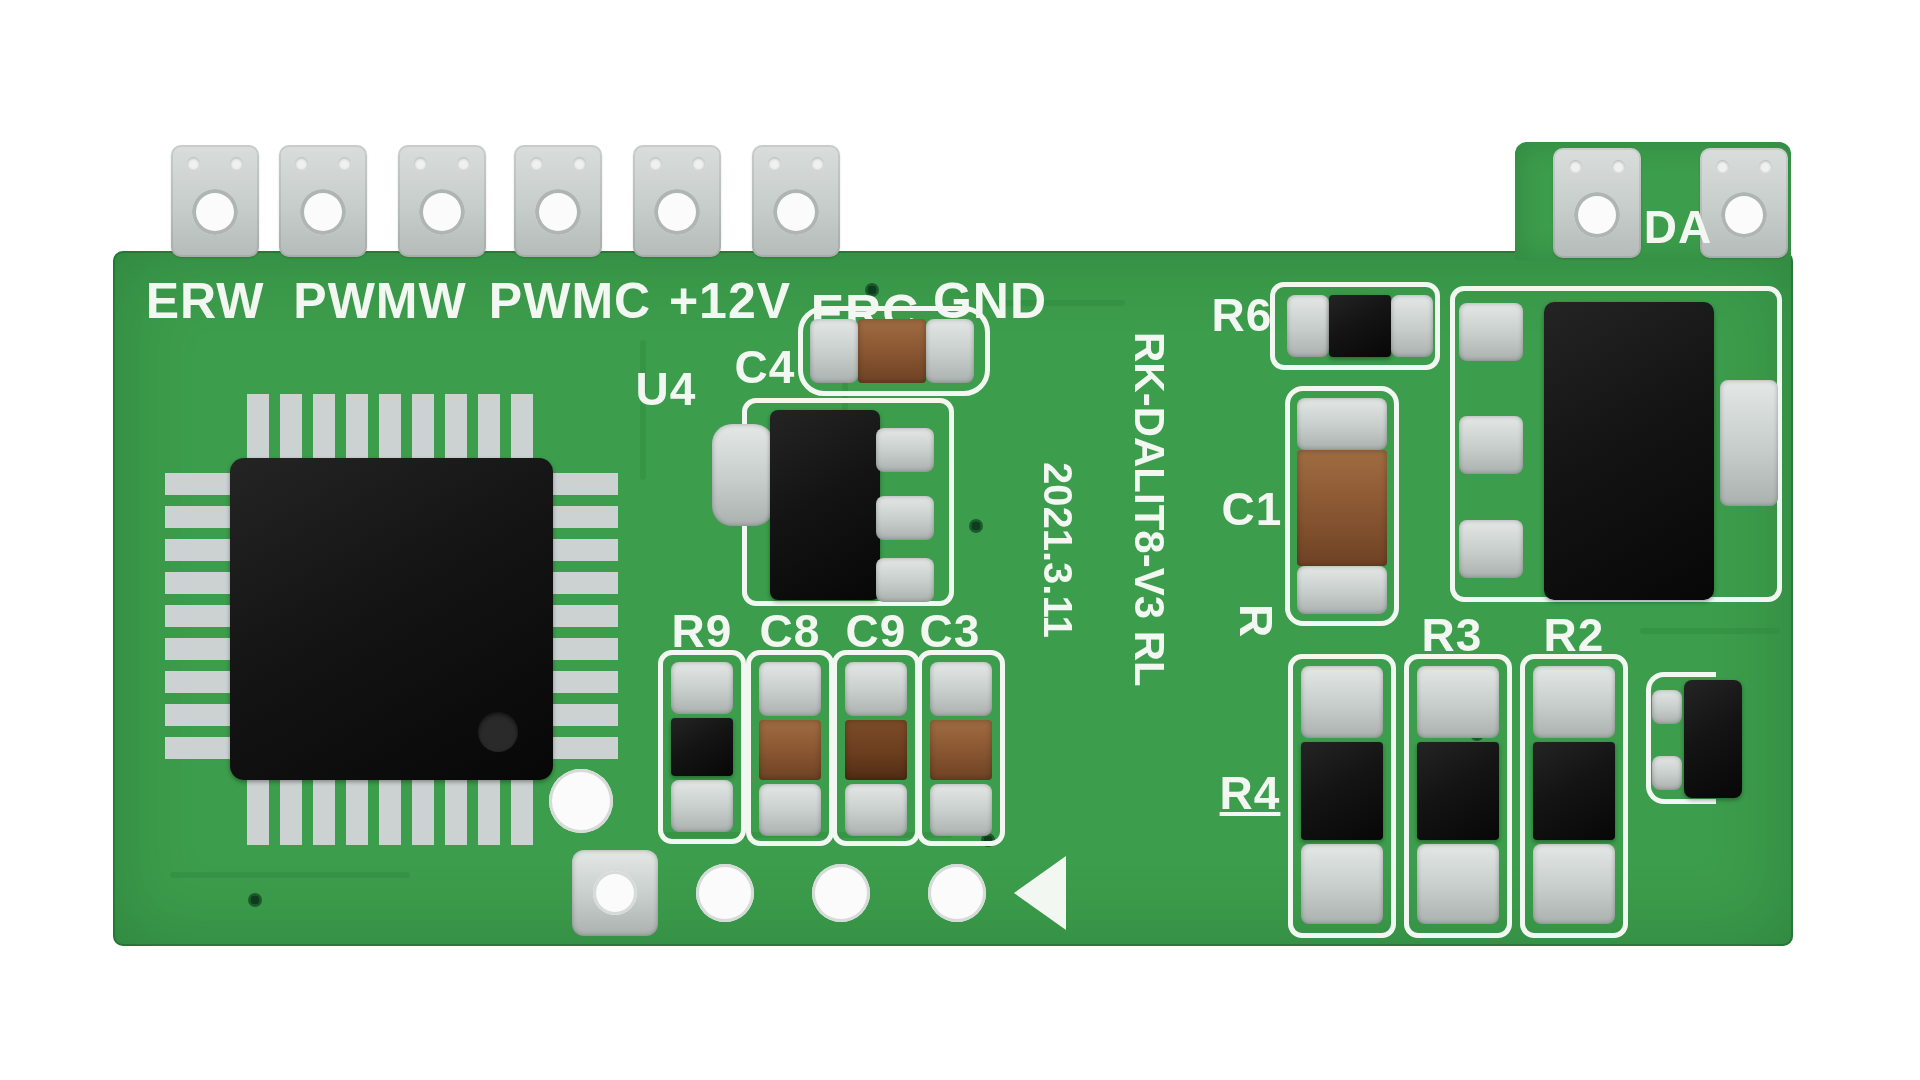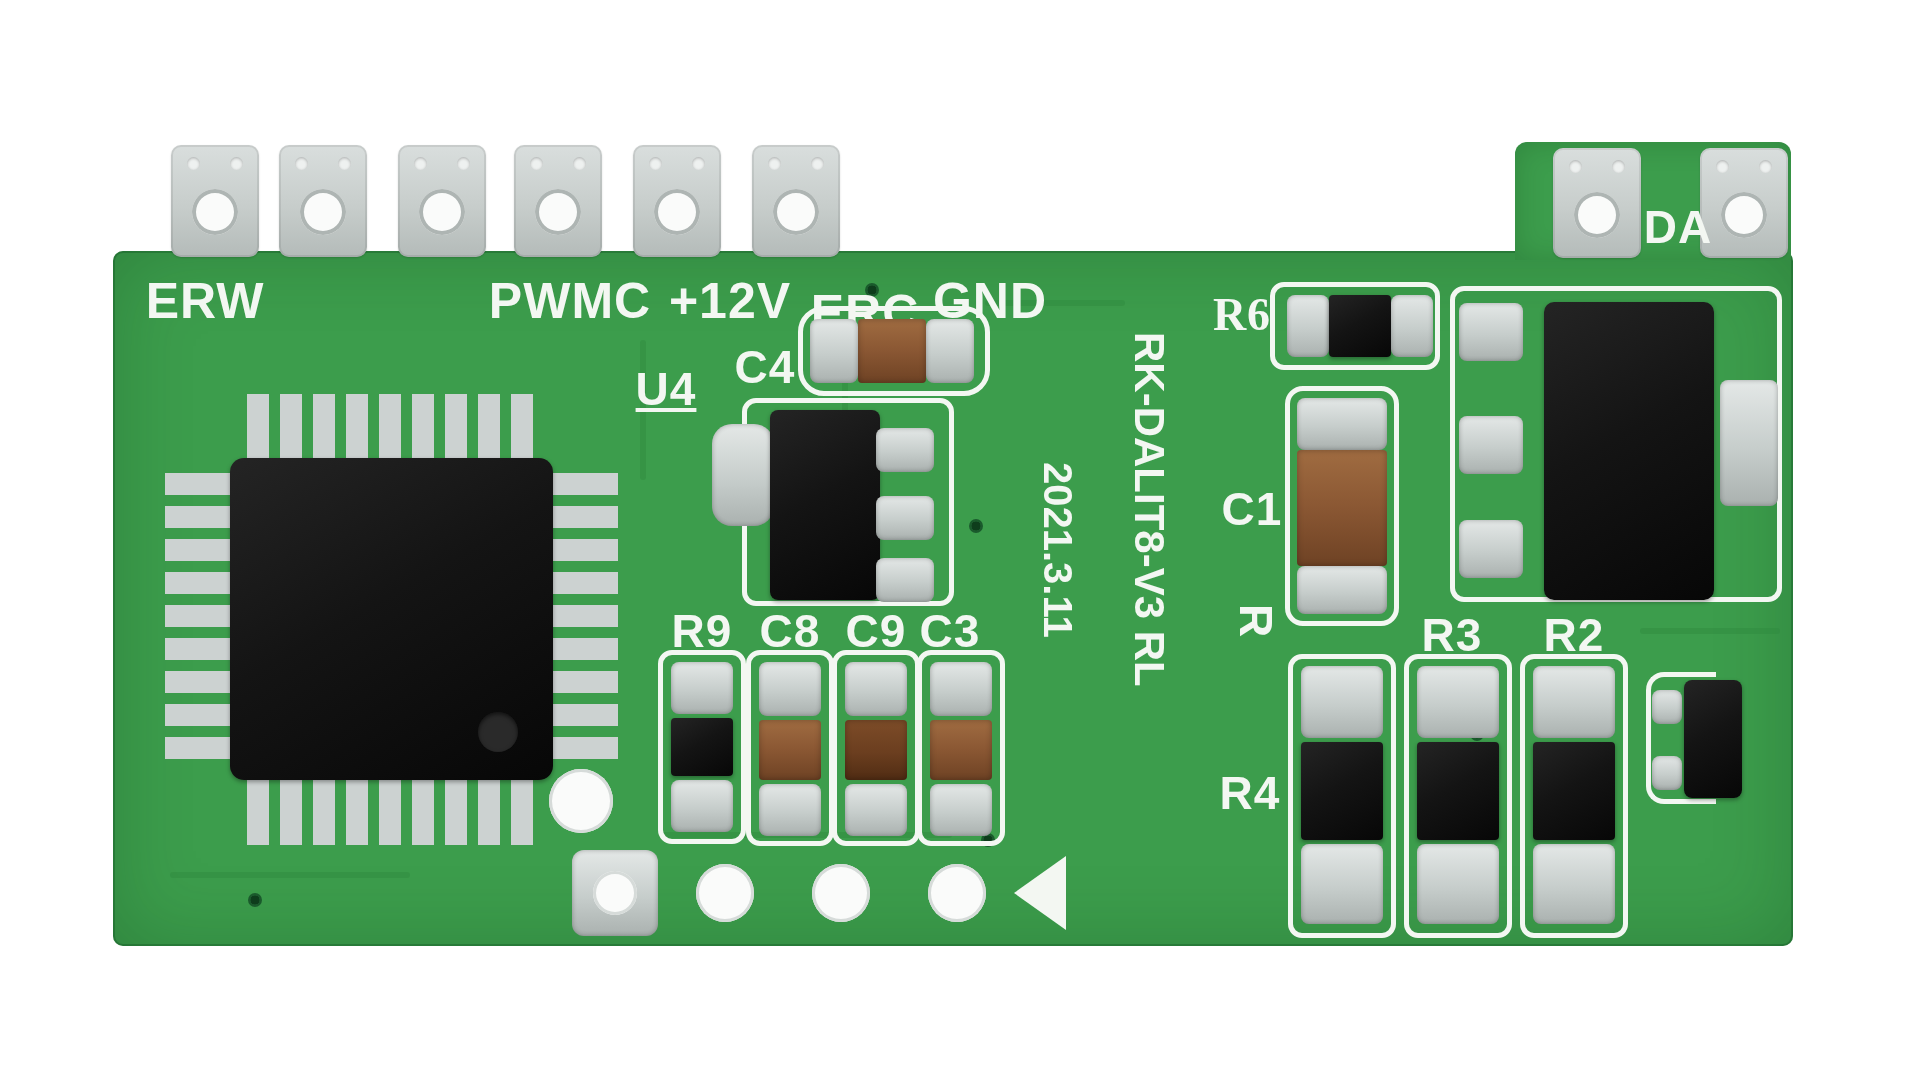--- a/index.html
+++ b/index.html
@@ -153,40 +153,41 @@
       <span class="dot" style="right:16px;"></span>
       <span class="hole"></span>
     </div>
   <div class="pad" style="left:1700px; top:148px; height:110px;">
       <span class="dot" style="left:16px;"></span>
       <span class="dot" style="right:16px;"></span>
       <span class="hole"></span>
     </div>
 
   <div class="silk-label tlabel" style="left:205px; top:276px;">ERW</div>
+  <div class="silk-label tlabel" style="left:380px; top:276px;">PWMW</div>
   <div class="silk-label tlabel" style="left:570px; top:276px;">PWMC</div>
   <div class="silk-label tlabel" style="left:730px; top:276px;">+12V</div>
   <div class="silk-label tlabel" style="left:865px; top:288px;">ERC</div>
   <div class="silk-label tlabel" style="left:990px; top:276px;">GND</div>
   <div class="silk-label ref" style="left:1678px; top:204px;">DA</div>
 
   <div class="pins-h" style="left:247px; top:394px; width:292px; height:66px;"></div>
   <div class="pins-h" style="left:247px; top:779px; width:292px; height:66px;"></div>
   <div class="pins-v" style="left:165px; top:473px; width:66px; height:293px;"></div>
   <div class="pins-v" style="left:552px; top:473px; width:66px; height:293px;"></div>
   <div class="black-body" style="left:230px; top:458px; width:323px; height:322px; border-radius:14px;"></div>
   <div class="abs" style="left:478px; top:712px; width:40px; height:40px; border-radius:50%; background:#2a2a2a; box-shadow: inset 0 2px 4px rgba(0,0,0,.6);"></div>
 
   <div class="outline" style="left:742px; top:398px; width:212px; height:208px;"></div>
   <div class="silver" style="left:712px; top:424px; width:62px; height:102px; border-radius:20px;"></div>
   <div class="black-body" style="left:770px; top:410px; width:110px; height:190px;"></div>
   <div class="silver" style="left:876px; top:428px; width:58px; height:44px;"></div>
   <div class="silver" style="left:876px; top:496px; width:58px; height:44px;"></div>
   <div class="silver" style="left:876px; top:558px; width:58px; height:44px;"></div>
-  <div class="silk-label ref" style="left:666px; top:366px;text-decoration:underline;">U4</div>
+  <div class="silk-label ref" style="left:666px; top:366px;">U4</div>
 
   <div class="outline" style="left:798px; top:306px; width:192px; height:90px; border-radius:26px;"></div>
   <div class="silver" style="left:810px; top:319px; width:48px; height:64px;"></div>
   <div class="brown-body" style="left:858px; top:319px; width:68px; height:64px;"></div>
   <div class="silver" style="left:926px; top:319px; width:48px; height:64px;"></div>
   <div class="silk-label ref" style="left:765px; top:344px;">C4</div>
 
   <div class="silk-label ref" style="left:702px; top:608px;">R9</div>
   <div class="silk-label ref" style="left:790px; top:608px;">C8</div>
   <div class="silk-label ref" style="left:876px; top:608px;">C9</div>
@@ -208,21 +209,21 @@
   <div class="silver" style="left:845px; top:784px; width:62px; height:52px;"></div>
 
   <div class="outline" style="left:917px; top:650px; width:88px; height:196px;"></div>
   <div class="silver" style="left:930px; top:662px; width:62px; height:54px;"></div>
   <div class="brown-body" style="left:930px; top:720px; width:62px; height:60px;"></div>
   <div class="silver" style="left:930px; top:784px; width:62px; height:52px;"></div>
 
   <div class="vtext" style="left:1038px; top:462px; font-size:40px;">2021.3.11</div>
   <div class="vtext" style="left:1128px; top:332px; font-size:42px;">RK-DALIT8-V3 RL</div>
 
-  <div class="silk-label ref" style="left:1242px; top:292px;font-family:Liberation Serif, serif;">R6</div>
+  <div class="silk-label ref" style="left:1242px; top:292px;">R6</div>
   <div class="outline" style="left:1270px; top:282px; width:170px; height:88px;"></div>
   <div class="silver" style="left:1287px; top:295px; width:42px; height:62px;"></div>
   <div class="black-body" style="left:1329px; top:295px; width:62px; height:62px; border-radius:4px;"></div>
   <div class="silver" style="left:1391px; top:295px; width:42px; height:62px;"></div>
 
   <div class="outline" style="left:1450px; top:286px; width:332px; height:316px;"></div>
   <div class="silver" style="left:1459px; top:303px; width:64px; height:58px;"></div>
   <div class="silver" style="left:1459px; top:416px; width:64px; height:58px;"></div>
   <div class="silver" style="left:1459px; top:520px; width:64px; height:58px;"></div>
   <div class="black-body" style="left:1544px; top:302px; width:170px; height:298px; border-radius:10px;"></div>
@@ -230,21 +231,21 @@
 
   <div class="silk-label ref" style="left:1252px; top:486px;">C1</div>
   <div class="outline" style="left:1285px; top:386px; width:114px; height:240px; border-radius:18px;"></div>
   <div class="silver" style="left:1297px; top:398px; width:90px; height:52px;"></div>
   <div class="brown-body" style="left:1297px; top:450px; width:90px; height:116px;"></div>
   <div class="silver" style="left:1297px; top:566px; width:90px; height:48px;"></div>
   <div class="silk-label ref" style="left:1256px; top:598px; transform:translateX(-50%) rotate(90deg);">R</div>
 
   <div class="silk-label ref" style="left:1452px; top:612px;">R3</div>
   <div class="silk-label ref" style="left:1574px; top:612px;">R2</div>
-  <div class="silk-label ref" style="left:1250px; top:770px;">R4</div>
+  <div class="silk-label ref" style="left:1250px; top:770px;text-decoration:underline;">R4</div>
 
   <div class="outline" style="left:1288px; top:654px; width:108px; height:284px;"></div>
   <div class="silver" style="left:1301px; top:666px; width:82px; height:72px;"></div>
   <div class="black-body" style="left:1301px; top:742px; width:82px; height:98px; border-radius:4px;"></div>
   <div class="silver" style="left:1301px; top:844px; width:82px; height:80px;"></div>
 
   <div class="outline" style="left:1404px; top:654px; width:108px; height:284px;"></div>
   <div class="silver" style="left:1417px; top:666px; width:82px; height:72px;"></div>
   <div class="black-body" style="left:1417px; top:742px; width:82px; height:98px; border-radius:4px;"></div>
   <div class="silver" style="left:1417px; top:844px; width:82px; height:80px;"></div>

